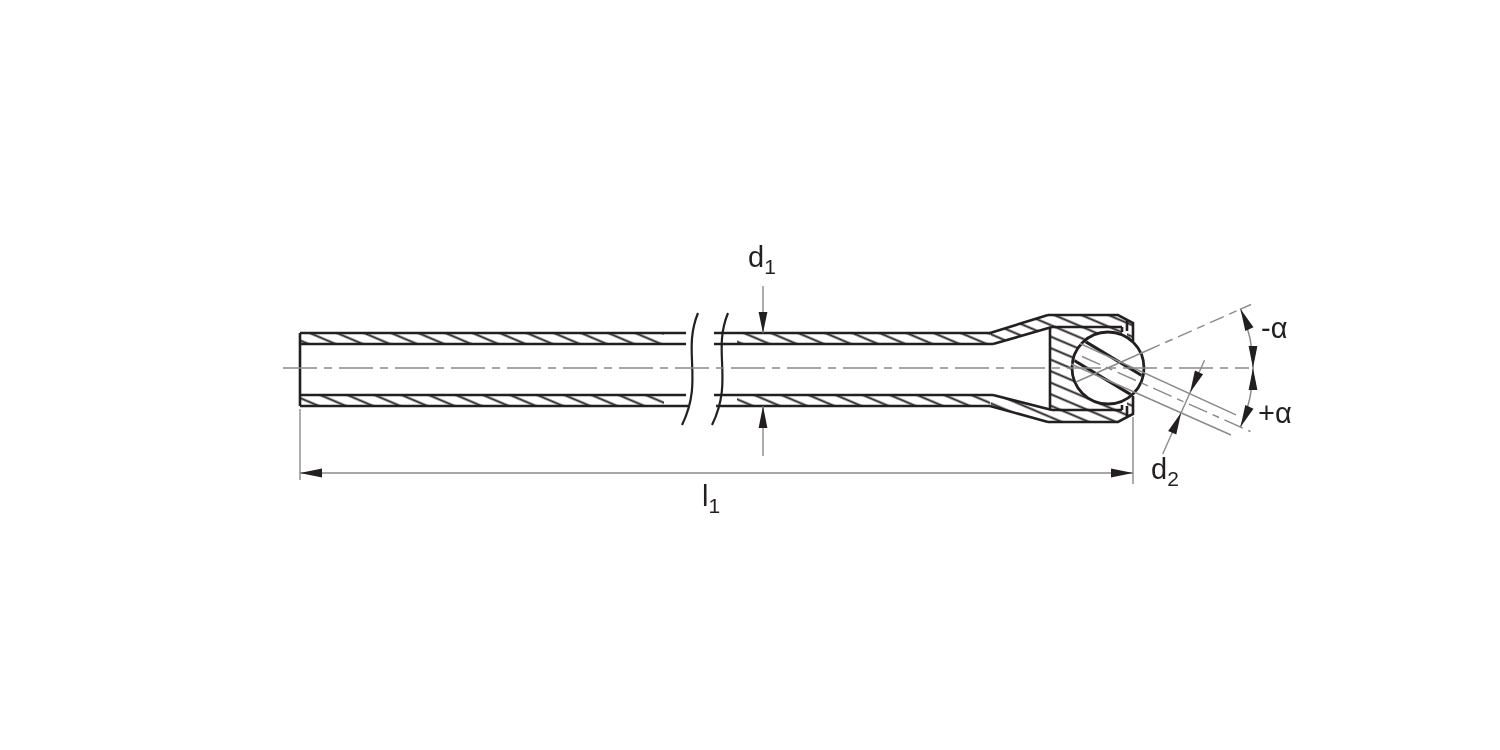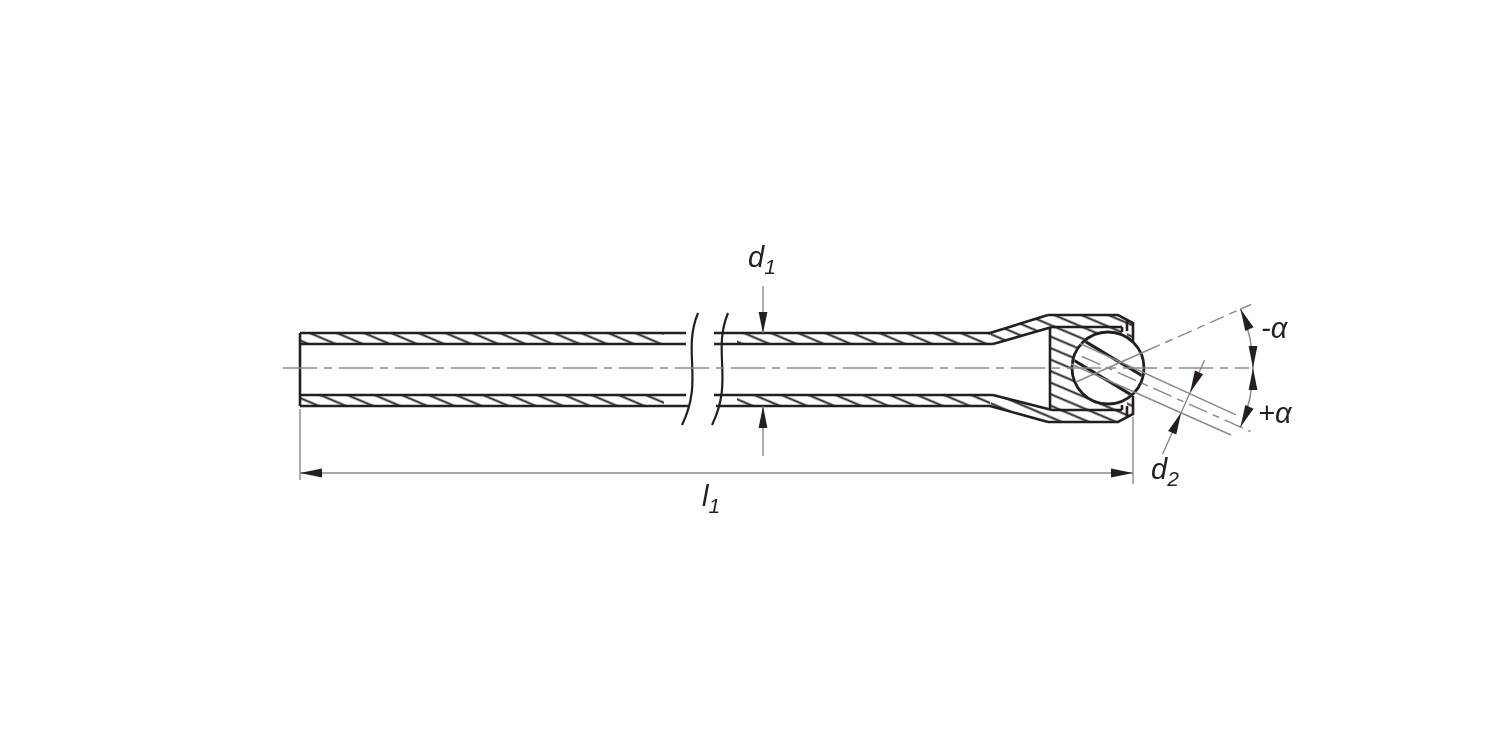--- a/index.html
+++ b/index.html
@@ -1,16 +1,16 @@
 <!DOCTYPE html>
 <html><head>
 <meta charset="utf-8">
 <style>
   html,body{margin:0;padding:0;background:#ffffff;}
-  .page{position:relative;width:1500px;height:750px;background:#ffffff;overflow:hidden;font-style:italic;}
+  .page{position:relative;width:1500px;height:750px;background:#ffffff;overflow:hidden;}
   svg{display:block;}
   text{font-family:"Liberation Sans","DejaVu Sans",sans-serif;fill:#231f20;}
 </style>
 </head>
 <body>
 
 <div class="page">
 <svg viewBox="0 0 1500 750" width="1500" height="750">
   <defs>
     <pattern id="hatch" patternUnits="userSpaceOnUse" width="44" height="10.6" patternTransform="rotate(23)">

